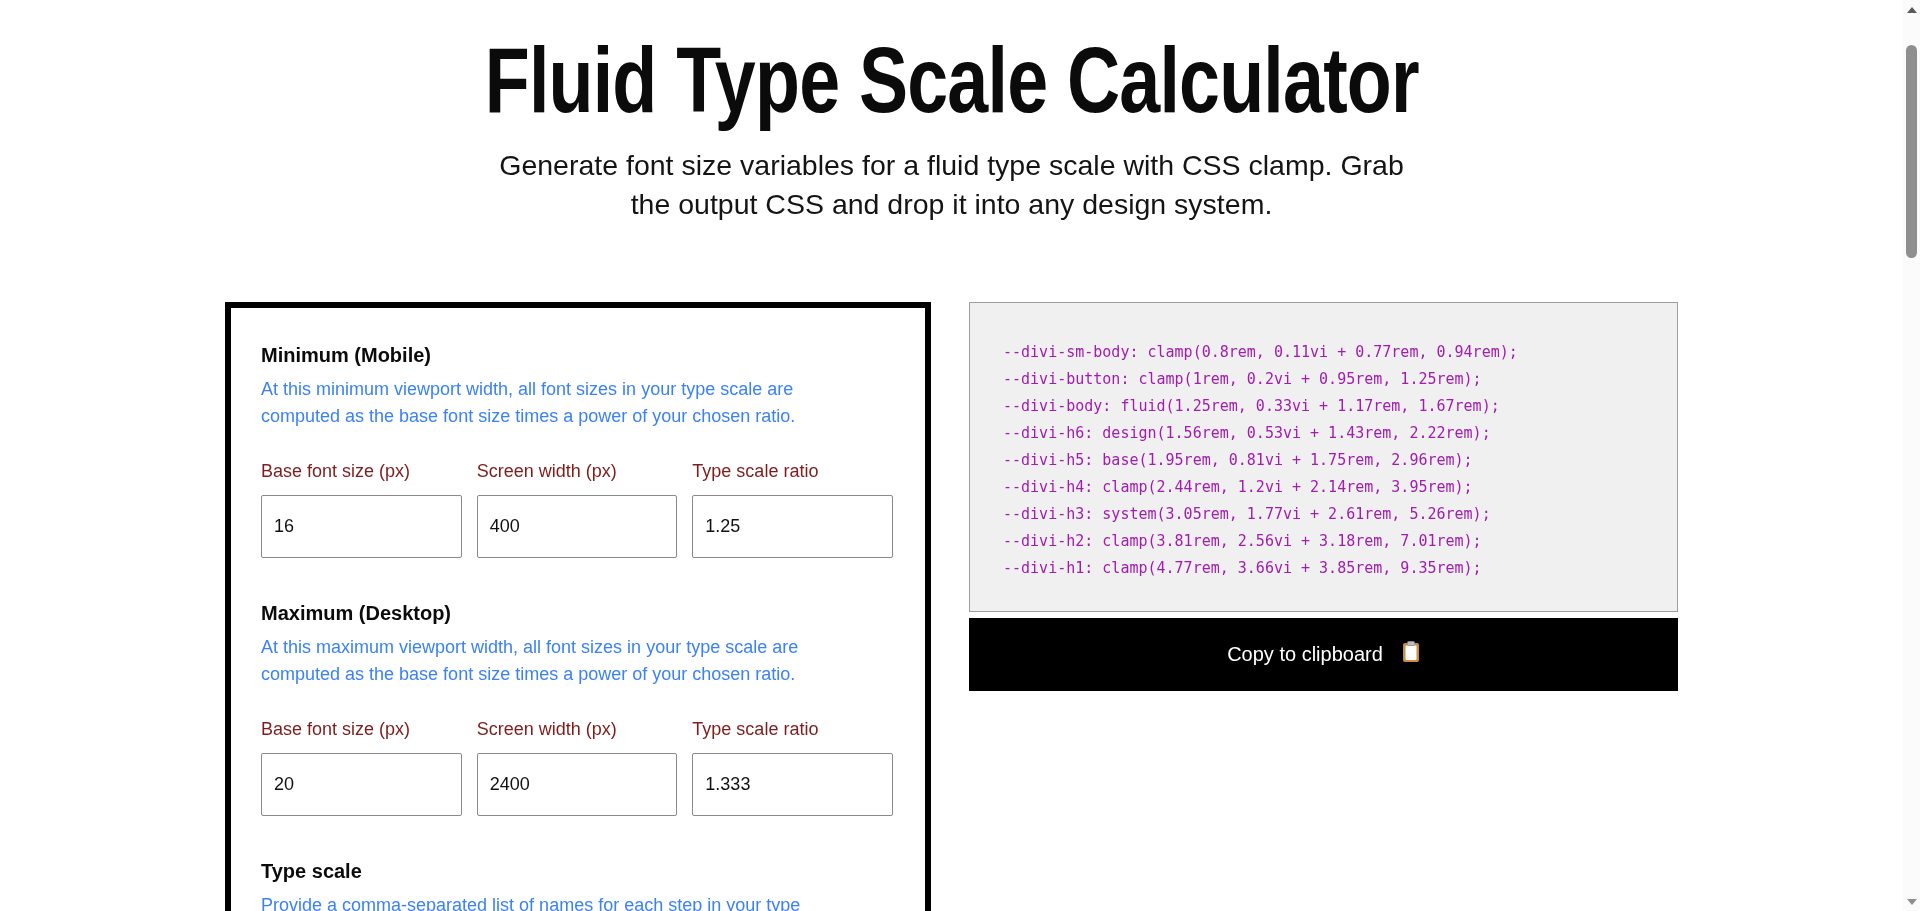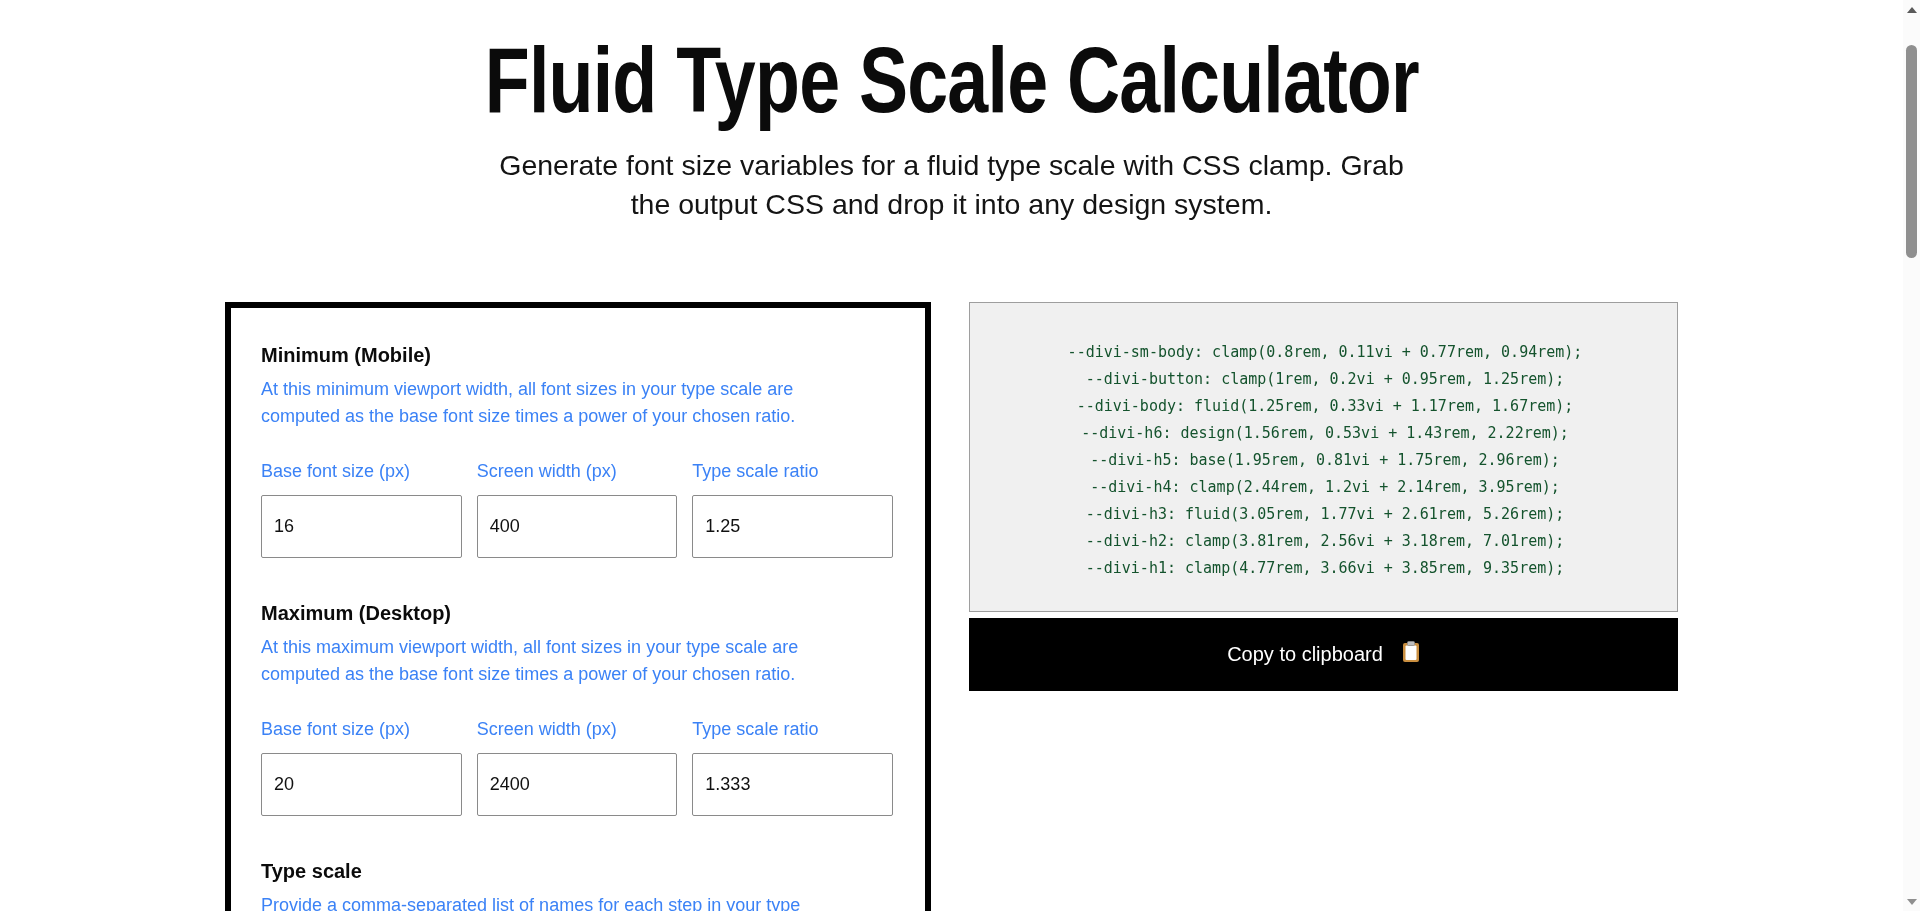--- a/index.html
+++ b/index.html
@@ -66,21 +66,21 @@
     font-size: 18px;
     line-height: 27px;
     color: #3b82f6;
   }
   .field-row { display: flex; gap: 15px; }
   .field { flex: 1 1 0; }
   .field-label {
     display: block;
     font-size: 18px;
     line-height: 27px;
-    color: #3b82f6;
+    color: #7f1d1d;
     margin-bottom: 10px;
   }
   .field input {
     width: 100%;
     height: 63px;
     border: 1px solid #8a8a8a;
     border-radius: 2px;
     background: #ffffff;
     font-family: "Liberation Sans", sans-serif;
     font-size: 18px;
@@ -92,23 +92,22 @@
   
   .code-block {
     background: #f0f0f0;
     border: 1px solid #9e9e9e;
     padding: 36px 30px 29px 33px;
   }
   .code-line {
     font-family: "DejaVu Sans Mono", "Liberation Mono", monospace;
     font-size: 15px;
     line-height: 27px;
-    color: #14532d;
+    color: #a21caf;
     white-space: pre;
-    text-align: center;
   }
   .copy-button {
     margin-top: 6px;
     width: 100%;
     height: 73px;
     background: #000000;
     color: #ffffff;
     border: none;
     font-family: "Liberation Sans", sans-serif;
     font-size: 20px;
@@ -215,21 +214,21 @@
     </div>
 
     <div class="col-right">
       <div class="code-block">
         <div class="code-line">--divi-sm-body: clamp(0.8rem, 0.11vi + 0.77rem, 0.94rem);</div>
         <div class="code-line">--divi-button: clamp(1rem, 0.2vi + 0.95rem, 1.25rem);</div>
         <div class="code-line">--divi-body: fluid(1.25rem, 0.33vi + 1.17rem, 1.67rem);</div>
         <div class="code-line">--divi-h6: design(1.56rem, 0.53vi + 1.43rem, 2.22rem);</div>
         <div class="code-line">--divi-h5: base(1.95rem, 0.81vi + 1.75rem, 2.96rem);</div>
         <div class="code-line">--divi-h4: clamp(2.44rem, 1.2vi + 2.14rem, 3.95rem);</div>
-        <div class="code-line">--divi-h3: fluid(3.05rem, 1.77vi + 2.61rem, 5.26rem);</div>
+        <div class="code-line">--divi-h3: system(3.05rem, 1.77vi + 2.61rem, 5.26rem);</div>
         <div class="code-line">--divi-h2: clamp(3.81rem, 2.56vi + 3.18rem, 7.01rem);</div>
         <div class="code-line">--divi-h1: clamp(4.77rem, 3.66vi + 3.85rem, 9.35rem);</div>
       </div>
       <button class="copy-button">
         <span>Copy to clipboard</span>
         <span class="clipboard-svg">
           <svg width="18" height="22" viewBox="0 0 18 22">
             <rect x="1" y="2" width="16" height="19" rx="2" fill="#c98e3f"></rect>
             <rect x="3.5" y="4.5" width="11" height="14.5" rx="1" fill="#ffffff"></rect>
             <rect x="5.5" y="0.5" width="7" height="4" rx="1" fill="#bdbdbd" stroke="#8e8e8e" stroke-width="0.8"></rect>

